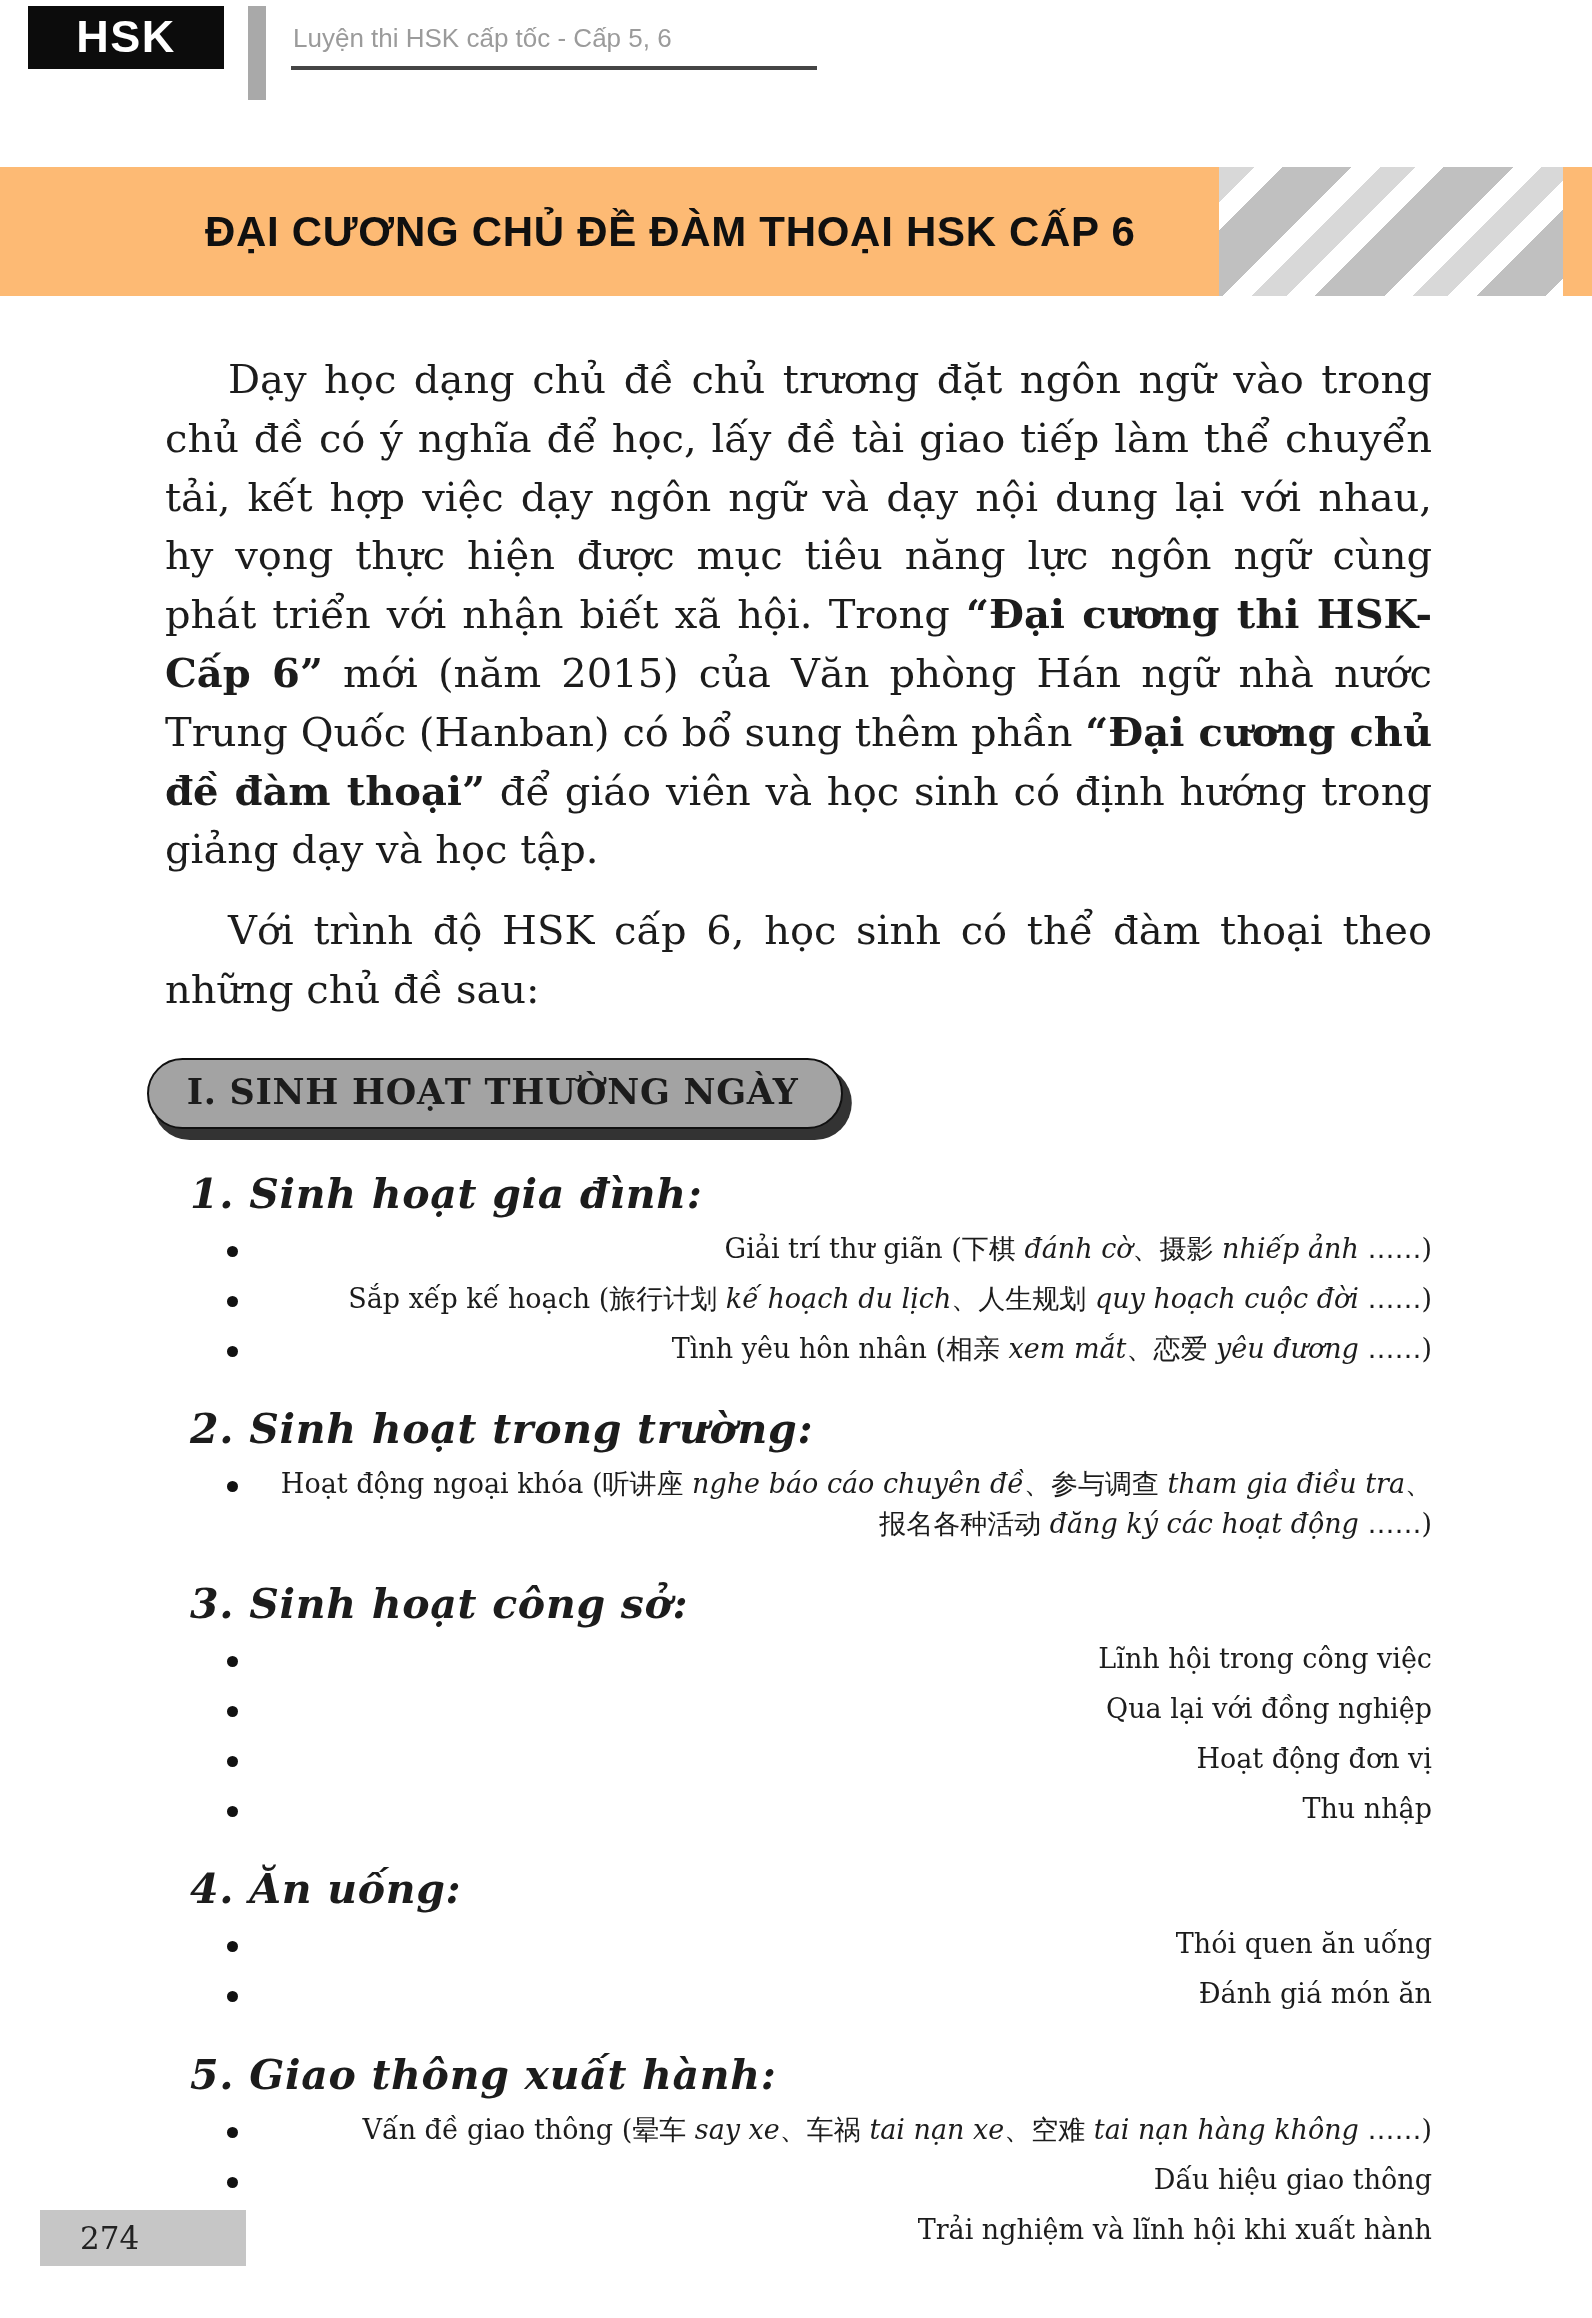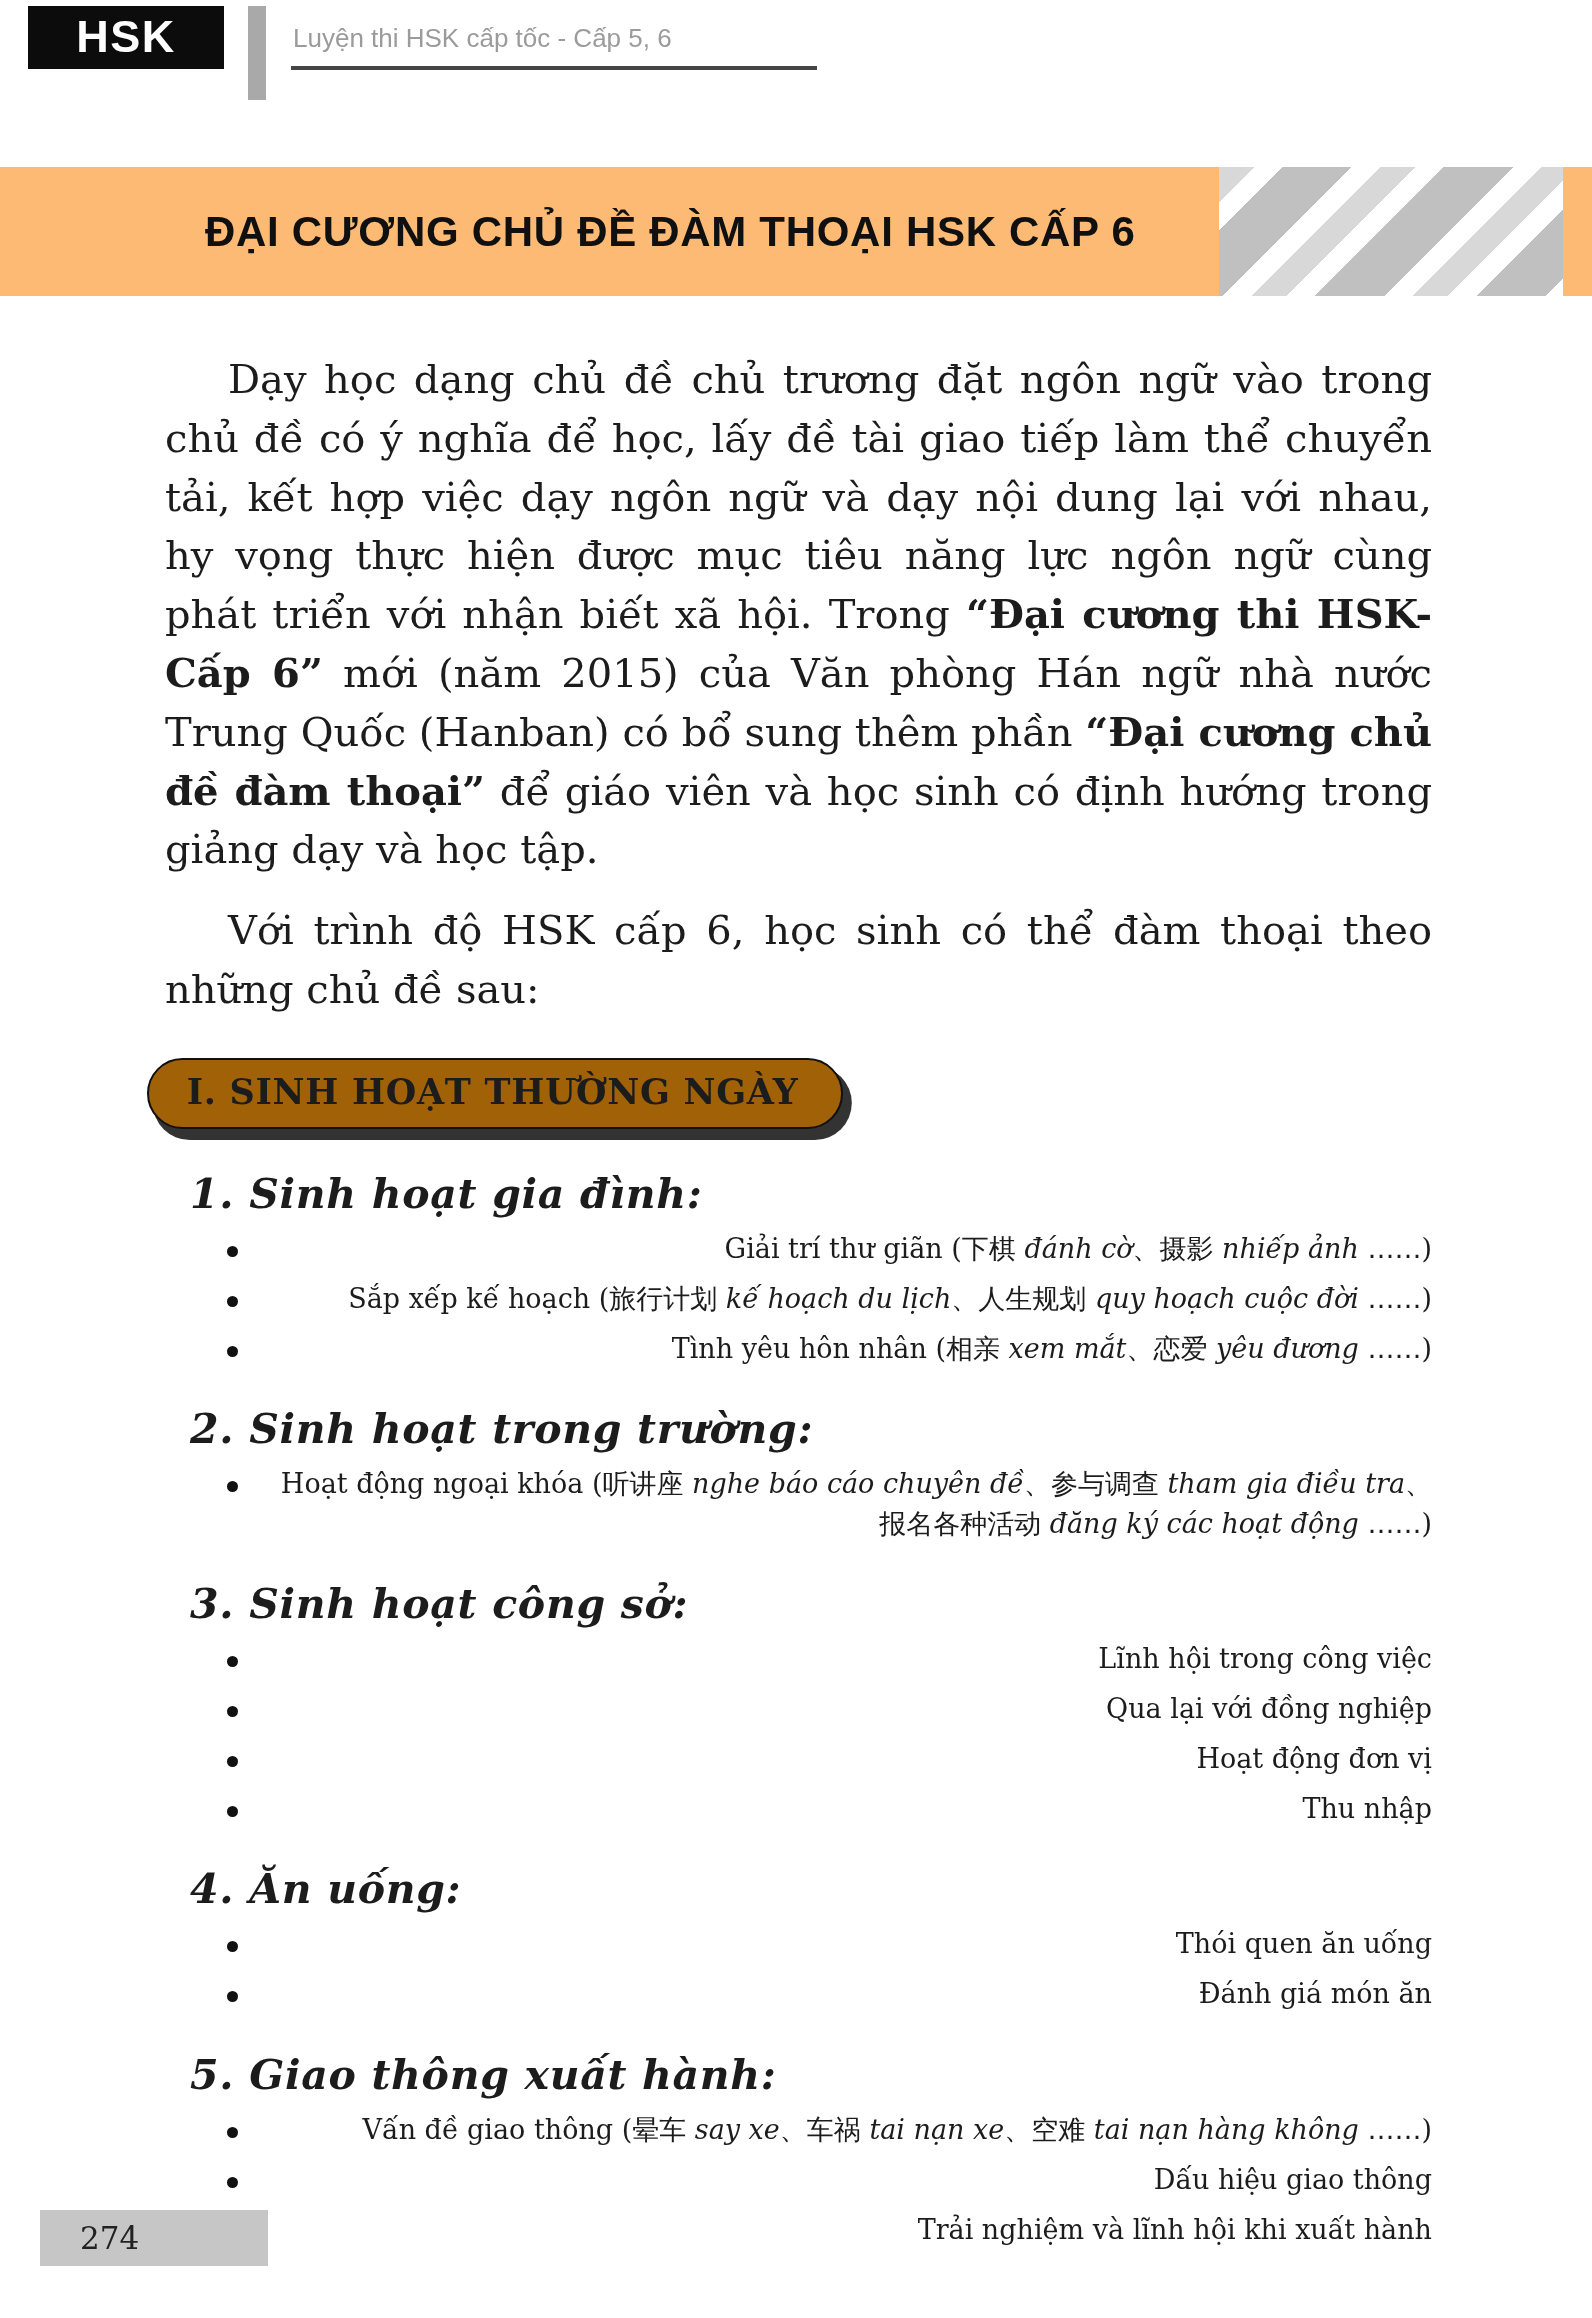--- a/index.html
+++ b/index.html
@@ -75,21 +75,21 @@
 
   .seg-vi {}
   .seg-b  { font-weight:bold; }
   .seg-zh { font-family:"DejaVu Sans","Liberation Sans",sans-serif; }
   .seg-tr { font-style:italic; }
 
   .pill {
     display:inline-block;
     margin:16px 0 13px -18.3px;
     border:2.9px solid #101010; border-radius:42px;
-    background:#a16207;
+    background:#a3a3a3;
     padding:11.7px 42px 14.6px 38px;
     font-size:35px; font-weight:bold; letter-spacing:0.7px;
     box-shadow:7.3px 9.5px 0 1.5px #333333;
   }
 
   .sec-heading {
     font-size:41px; font-weight:bold; font-style:italic;
     margin:37px 0 4.4px 25px; letter-spacing:0.7px;
   }
   .sec-heading:first-child { margin-top:28px; }
@@ -104,21 +104,21 @@
   }
   .bullet-dot {
     position:absolute; left:62px; top:17px;
     width:11px; height:11px; border-radius:50%;
     background:#111111;
   }
 
   
   .pagenum-box {
     position:absolute; left:40px; bottom:53px;
-    width:228px; height:56px;
+    width:206px; height:56px;
     background:#c6c6c6;
     display:flex; align-items:center;
     padding-left:40px; box-sizing:border-box;
     font-size:31px; color:#222222;
   }
 </style>
 </head>
 <body>
 
 <div class="page">

